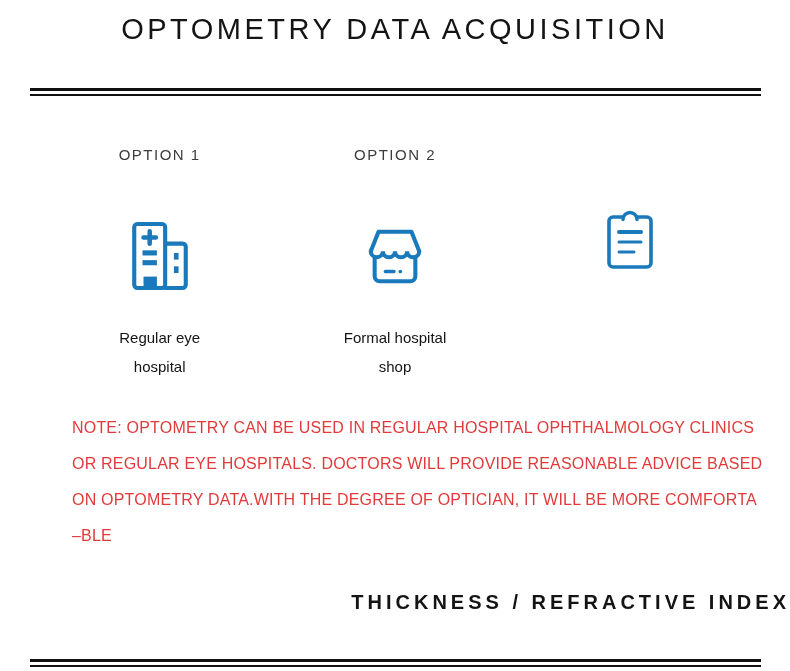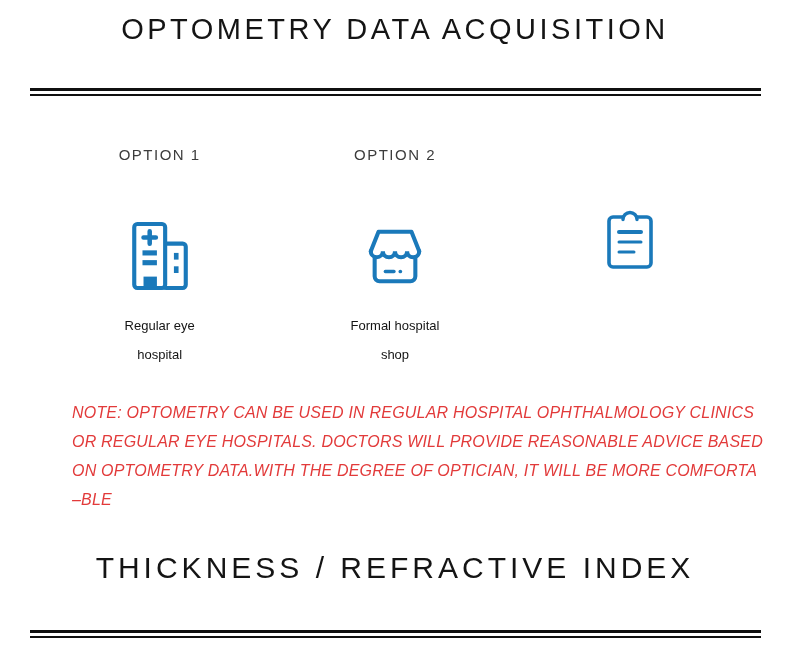--- a/index.html
+++ b/index.html
@@ -25,31 +25,31 @@
   .option-label {
     font-size:15px; letter-spacing:1.5px; color:var(--label-gray,#3c3c3c);
     white-space:nowrap;
   }
   .option-icon-wrap {
     margin-top:58px; height:70px; display:flex;
     align-items:center; justify-content:center;
     color:var(--accent-blue,#1a79ba);
   }
   .option-caption {
-    margin-top:20px; font-size:13px; line-height:29px;
+    margin-top:32px; font-size:15px; line-height:29px;
     color:var(--text-black,#141414); white-space:pre-line;
   }
   .note-text {
     margin:29px 30px 0 72px; width:692px;
-    font-size:16px; line-height:29px; letter-spacing:0.2px;
-    color:var(--note-red,#e23a3a); white-space:pre-line;font-style:italic;
+    font-size:16px; line-height:36px; letter-spacing:0.2px;
+    color:var(--note-red,#e23a3a); white-space:pre-line;
   }
   .section2-title {
-    margin-top:37px; text-align:center;
-    font-size:30px; font-weight:normal; letter-spacing:4px;
+    margin-top:37px; text-align:right;
+    font-size:20px; font-weight:bold; letter-spacing:4px;
     color:var(--text-black,#141414); white-space:nowrap;
   }
   .rule-bottom { margin-top:45px; }
   svg { display:block; }
 </style>
 </head>
 <body style="--accent-blue: #1a79ba; --note-red: #e23a3a; --text-black: #141414; --label-gray: #3c3c3c; --rule-black: #101010;">
 
 <div class="page-title">OPTOMETRY DATA ACQUISITION</div>
 

